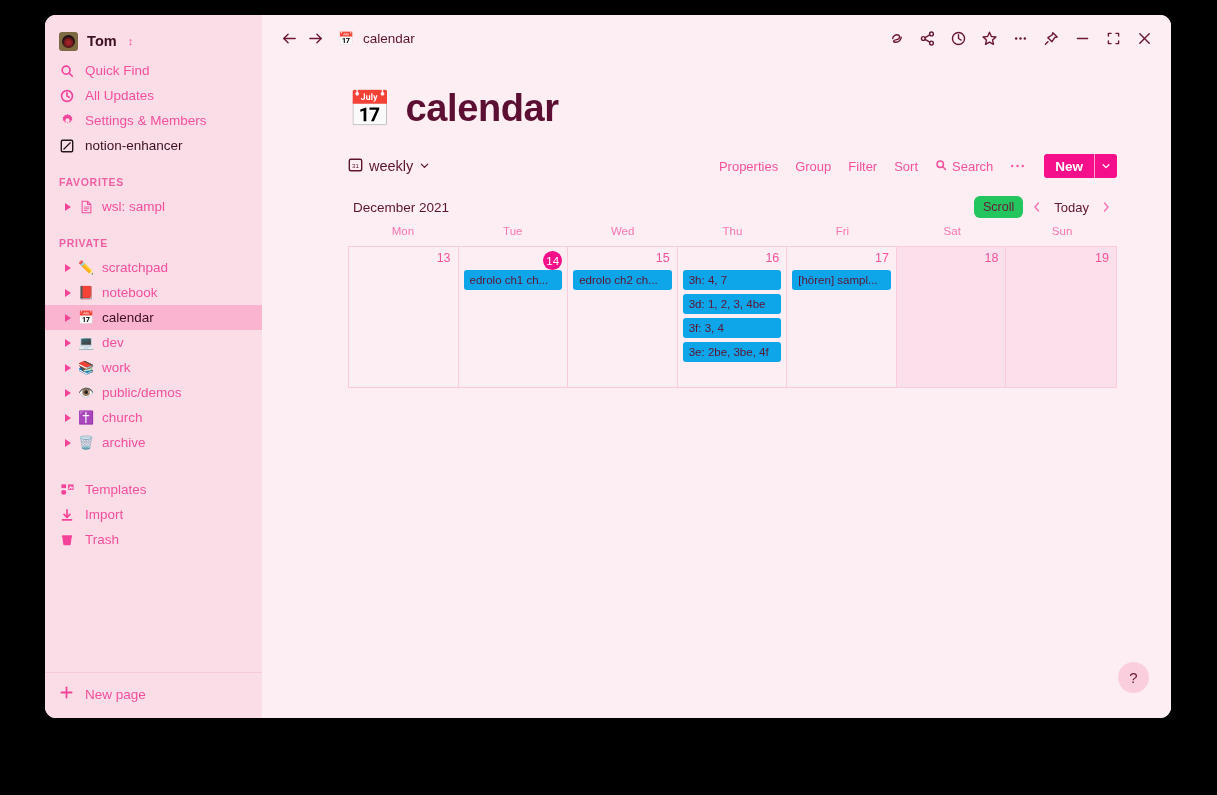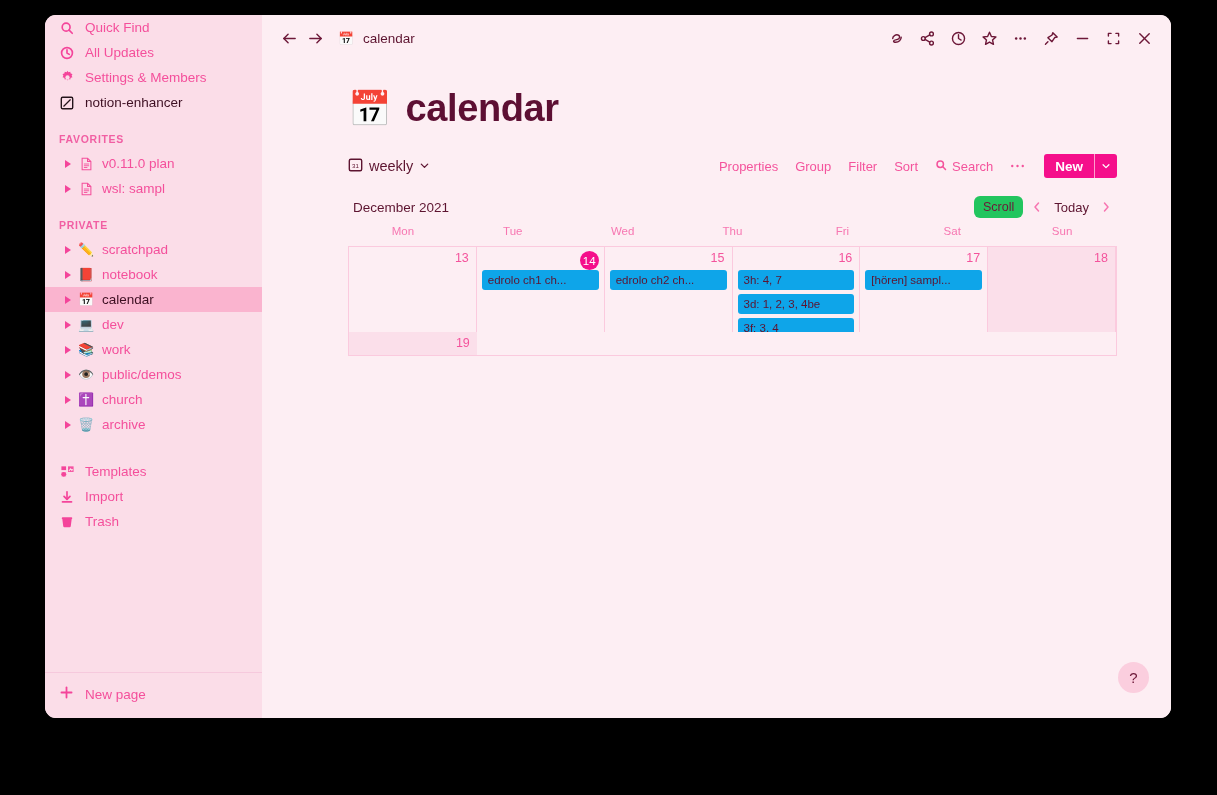--- a/index.html
+++ b/index.html
@@ -245,23 +245,23 @@
   .todaybtn { font-size: 13px; color: #5d1430; padding: 0 3px; cursor: pointer; }
 
   .daynames {
     display: grid; grid-template-columns: repeat(7, 1fr);
     margin-top: 5px;
     height: 18px;
   }
   .dn { font-size: 11.5px; color: #f776b1; text-align: center; }
 
   .grid {
-    display: grid; grid-template-columns: repeat(6, 1fr);
+    display: grid; grid-template-columns: repeat(7, 1fr);
     border: 1px solid #fbcade;
-    height: 110px;
+    height: 142px;
     margin-top: 3px;
   }
   .cell {
     border-right: 1px solid #fbcade;
     background: #fdeef3;
     padding: 4px 5px 0 5px;
     overflow: hidden;
     cursor: pointer;
   }
   .cell:last-child { border-right: none; }
@@ -305,20 +305,25 @@
   }
 </style>
 </head>
 <body>
 
 <div id="window">
 
   <div id="sidebar">
     <div class="sb-scroll">
 
+      <div class="sb-user">
+        <div class="avatar"></div>
+        <span class="user-name">Tom</span>
+        <span class="updown">↕</span>
+      </div>
 
       <div class="sb-item">
         <span class="ic">
           <svg width="14" height="14" viewBox="0 0 16 16">
               <circle cx="7" cy="7" r="4.5" class="istroke"></circle>
               <line x1="10.4" y1="10.4" x2="14" y2="14" class="istroke"></line>
             </svg>
         </span>
         <span class="lbl">Quick Find</span>
       </div>
@@ -349,33 +354,20 @@
             <rect x="1.5" y="1.5" width="13" height="13" rx="1.5" fill="none" stroke="#24141b" stroke-width="1.6"></rect>
             <path d="M4 12 L12 4" stroke="#24141b" stroke-width="1.4"></path>
             <path d="M11.3 4 L12 4 L12 4.8 Z" fill="#24141b"></path>
           </svg>
         </span>
         <span class="lbl" style="color:#3d0f22">notion-enhancer</span>
       </div>
 
       <div class="sb-section">FAVORITES</div>
 
-      <div class="sb-page">
-        <span class="tri"></span>
-        <span class="emoji">
-          <svg width="13" height="14" viewBox="0 0 14 16">
-            <path d="M2 1.5 h6.2 L12 5.2 V14.5 H2 Z" fill="none" stroke="#f44f9b" stroke-width="1.2"></path>
-            <path d="M8.2 1.5 V5.2 H12" fill="none" stroke="#f44f9b" stroke-width="1.2"></path>
-            <line x1="4" y1="8" x2="10" y2="8" stroke="#f44f9b" stroke-width="1"></line>
-            <line x1="4" y1="10" x2="10" y2="10" stroke="#f44f9b" stroke-width="1"></line>
-            <line x1="4" y1="12" x2="8" y2="12" stroke="#f44f9b" stroke-width="1"></line>
-          </svg>
-        </span>
-        <span class="lbl">v0.11.0 plan</span>
-      </div>
 
       <div class="sb-page">
         <span class="tri"></span>
         <span class="emoji">
           <svg width="13" height="14" viewBox="0 0 14 16">
             <path d="M2 1.5 h6.2 L12 5.2 V14.5 H2 Z" fill="none" stroke="#f44f9b" stroke-width="1.2"></path>
             <path d="M8.2 1.5 V5.2 H12" fill="none" stroke="#f44f9b" stroke-width="1.2"></path>
             <line x1="4" y1="8" x2="10" y2="8" stroke="#f44f9b" stroke-width="1"></line>
             <line x1="4" y1="10" x2="10" y2="10" stroke="#f44f9b" stroke-width="1"></line>
             <line x1="4" y1="12" x2="8" y2="12" stroke="#f44f9b" stroke-width="1"></line>

